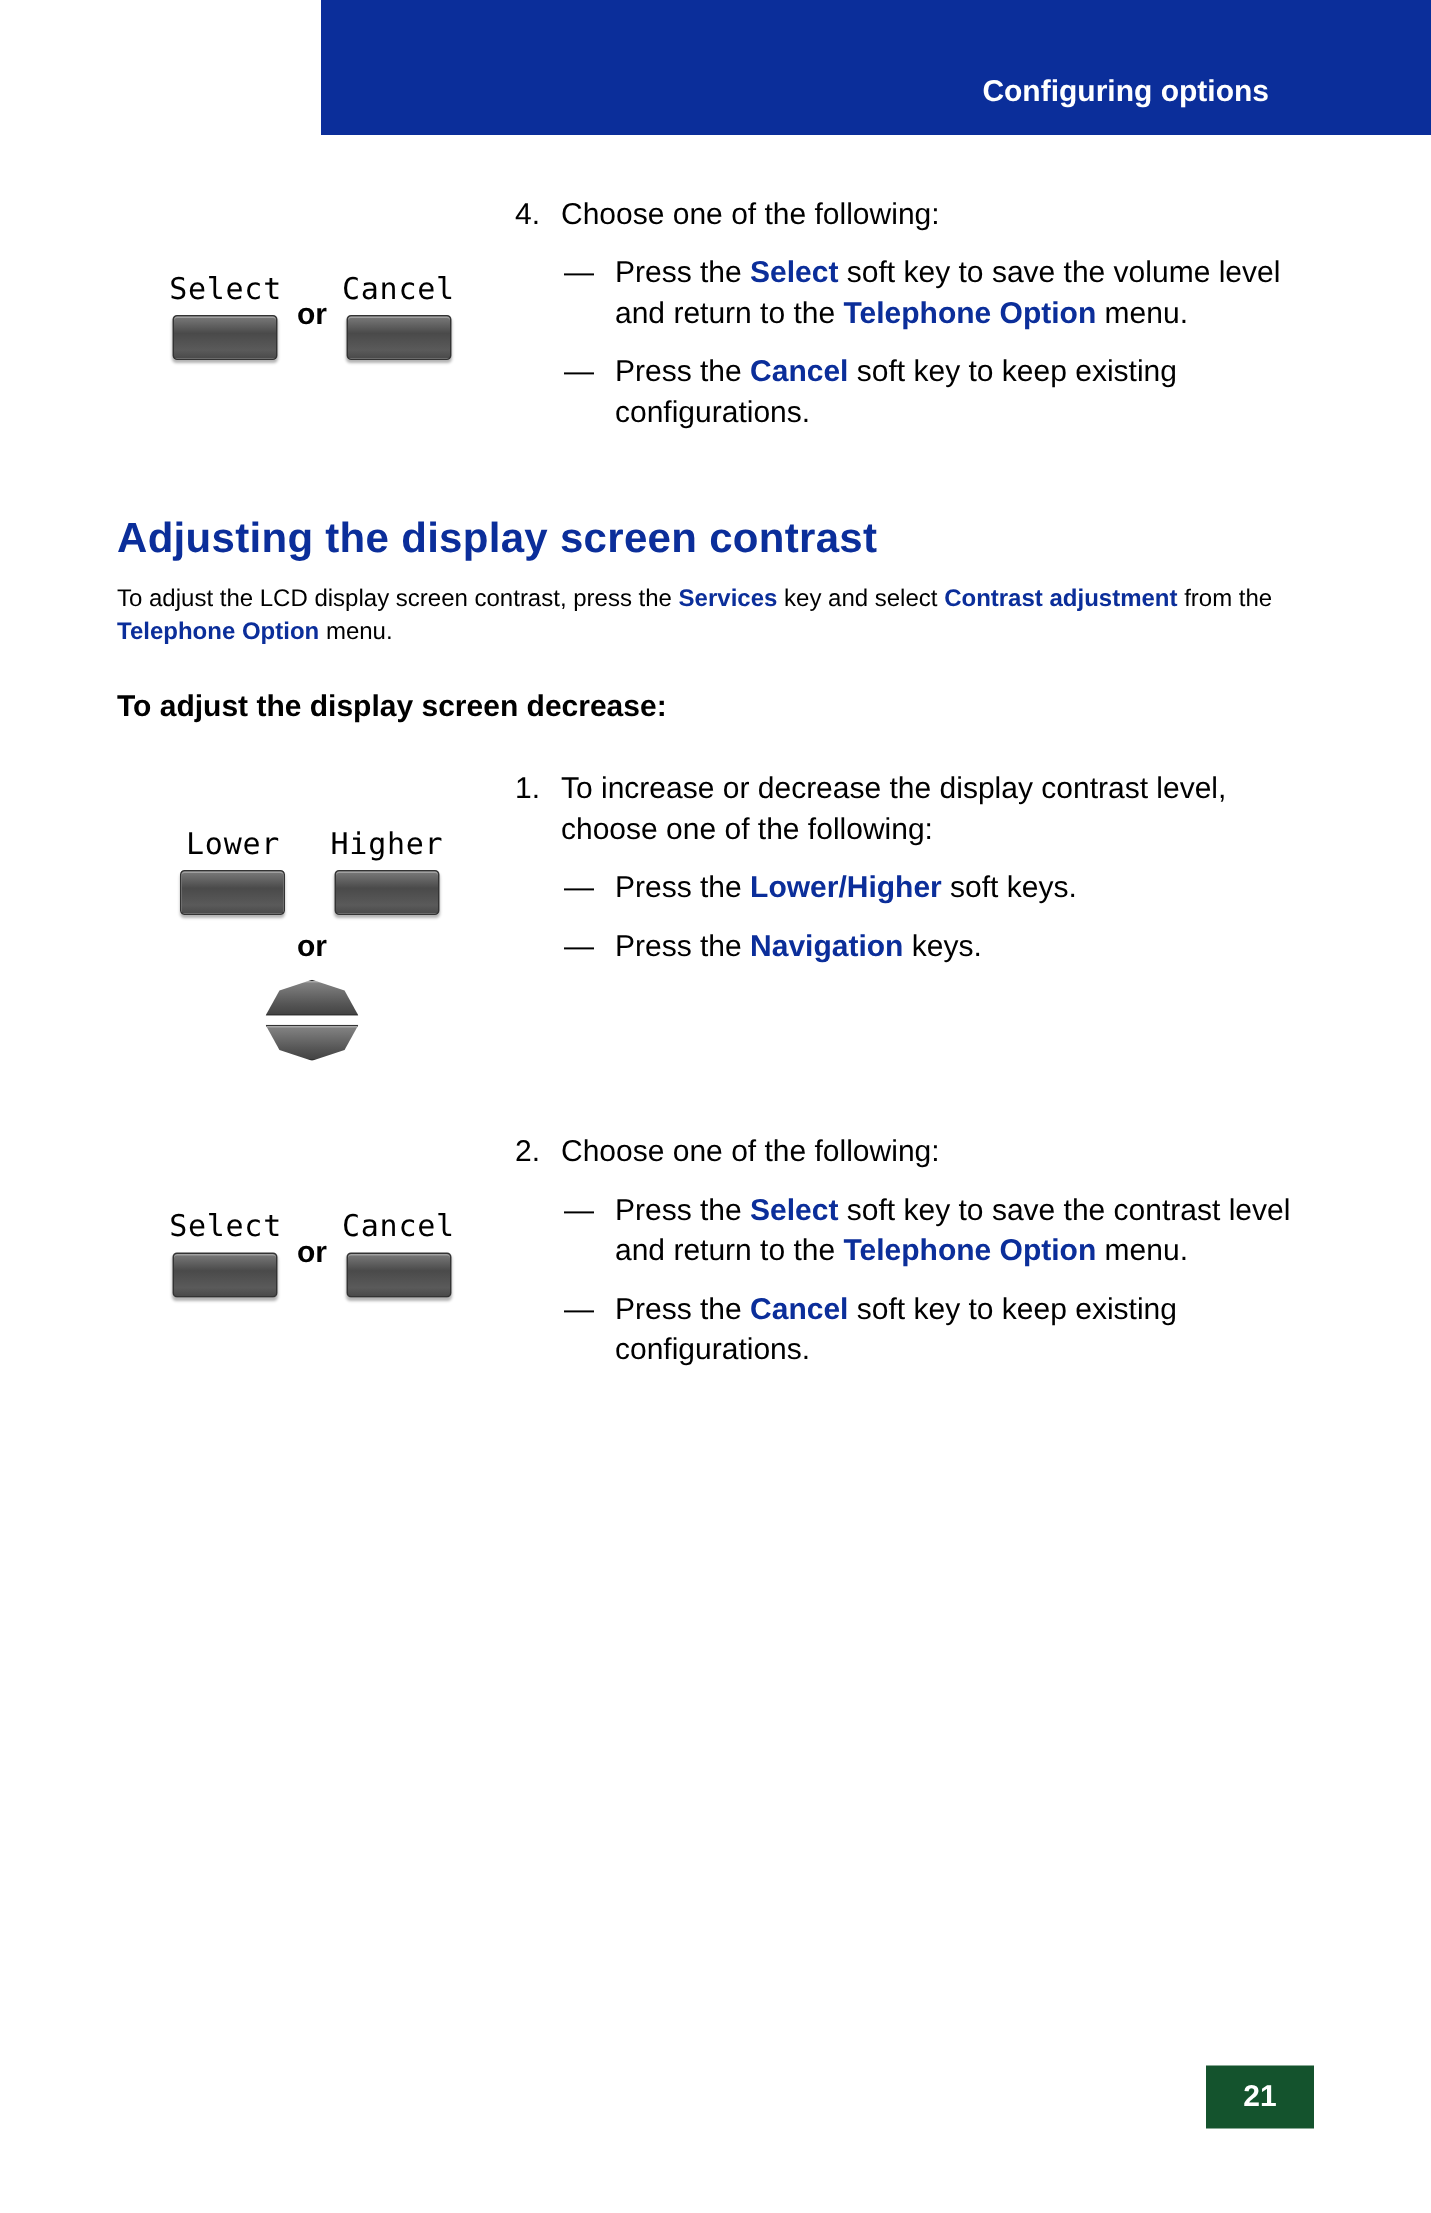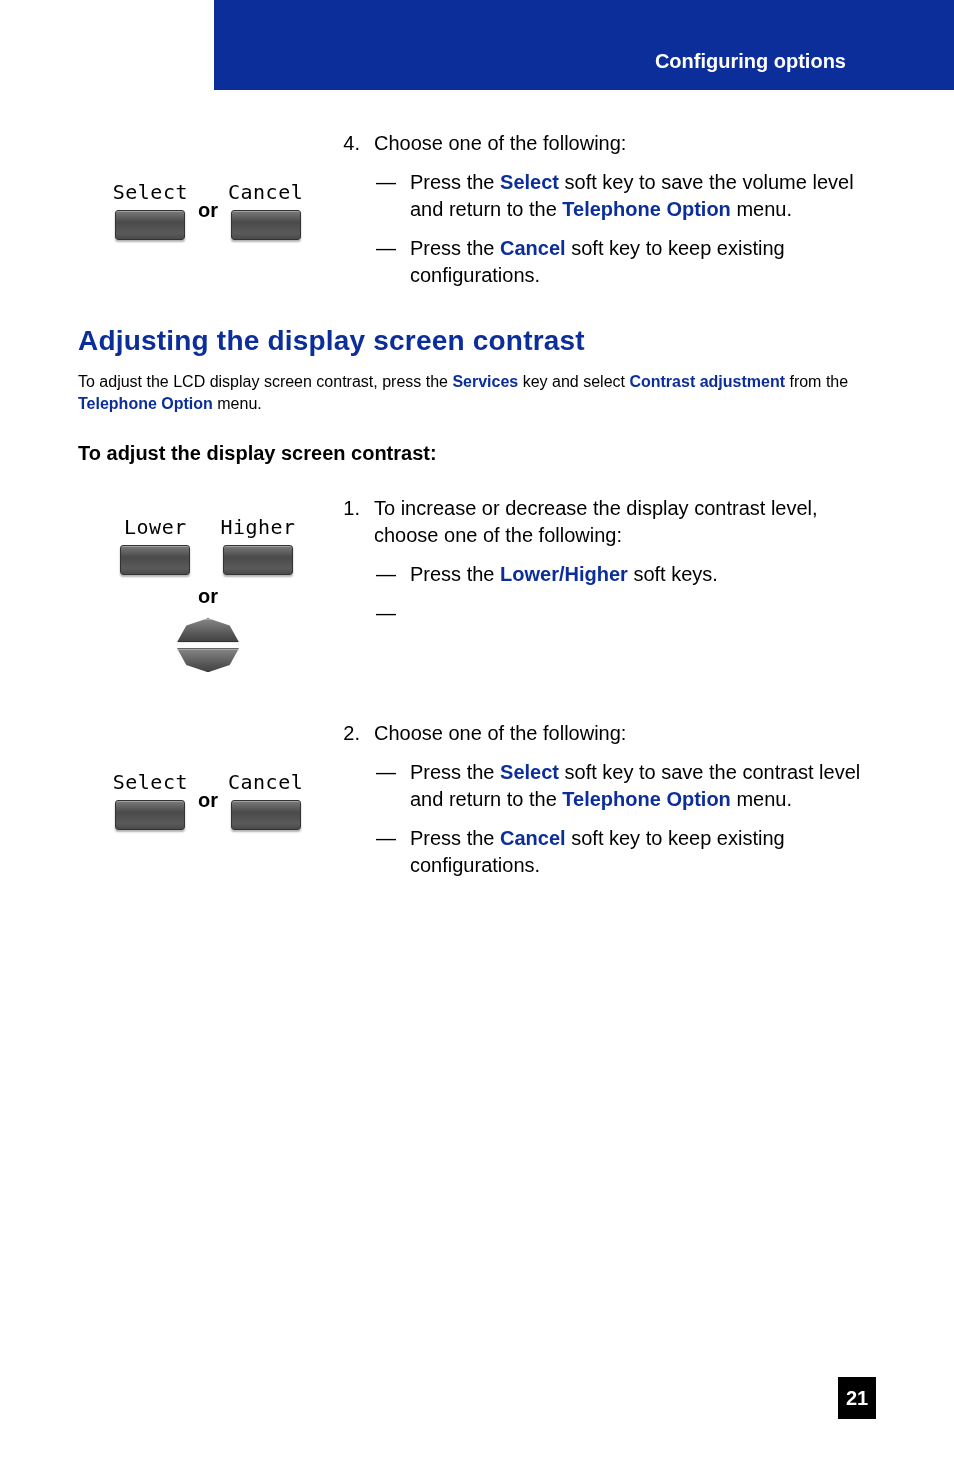--- a/index.html
+++ b/index.html
@@ -12,54 +12,54 @@
   .step-row { display: flex; align-items: flex-start; margin-bottom: 18px; }
   .step-left { width: 260px; flex-shrink: 0; padding-top: 50px; }
   .step-left.nav { padding-top: 20px; }
   .step-right { flex: 1; }
   .ol-num { display: flex; gap: 14px; font-size: 20px; line-height: 1.35; margin-bottom: 12px; }
   .ol-num .num { width: 22px; text-align: right; flex-shrink: 0; }
   .dash-list { margin-left: 38px; }
   .dash-item { display: flex; gap: 14px; font-size: 20px; line-height: 1.35; margin-bottom: 12px; }
   .dash-item .dash { width: 20px; flex-shrink: 0; text-align: center; }
   .kw { color: #0b2e9a; font-weight: bold; }
-  .h2 { color: #0b2e9a; font-weight: 900; font-size: 28px; margin-top: 24px; margin-bottom: 14px; font-family: 'Arial Black', Arial, sans-serif; letter-spacing: 0.2px; }
+  .h2 { color: #0b2e9a; font-weight: 900; font-size: 28px; margin-top: 42px; margin-bottom: 14px; font-family: 'Arial Black', Arial, sans-serif; letter-spacing: 0.2px; }
   .body-text { font-size: 16px; line-height: 1.35; }
   .bold-lead { font-weight: bold; font-size: 20px; margin-top: 28px; margin-bottom: 30px; }
 
   
   .softkey-pair { display: flex; align-items: center; justify-content: center; gap: 10px; }
   .softkey-col { display: flex; flex-direction: column; align-items: center; gap: 6px; }
   .softkey-label { font-family: 'Lucida Console', Monaco, monospace; font-size: 20px; letter-spacing: 0.5px; }
   .softkey-btn {
     width: 70px; height: 30px;
     background: linear-gradient(to bottom, #7a7a7a 0%, #4a4a4a 40%, #5a5a5a 80%, #4a4a4a 100%);
     border: 1px solid #333;
     border-radius: 3px;
     box-shadow: inset 0 1px 0 rgba(255,255,255,0.3), 0 2px 2px rgba(0,0,0,0.3);
   }
   .or-text { font-weight: bold; font-size: 20px; }
 
   
   .lh-group { display: flex; flex-direction: column; align-items: center; gap: 10px; }
   .lh-pair { display: flex; gap: 30px; }
-  .lh-col { display: flex; flex-direction: column; align-items: center; gap: 6px; }
+  .lh-col { display: flex; flex-direction: column; align-items: center; gap: 6px; margin-top: 17px; }
   .nav-stack { display: flex; flex-direction: column; align-items: center; gap: 6px; }
   .nav-up, .nav-down {
     width: 62px; height: 24px;
     background: linear-gradient(to bottom, #858585 0%, #555 70%, #444 100%);
     border: 1px solid #333;
     box-shadow: inset 0 1px 0 rgba(255,255,255,0.3), 0 2px 2px rgba(0,0,0,0.3);
   }
   .nav-up { clip-path: polygon(0% 100%, 15% 30%, 50% 0%, 85% 30%, 100% 100%); border-radius: 3px 3px 0 0; }
   .nav-down { clip-path: polygon(0% 0%, 15% 70%, 50% 100%, 85% 70%, 100% 0%); border-radius: 0 0 3px 3px; }
 
   .page-num-box {
     position: absolute; right: 78px; bottom: 56px;
-    width: 38px; height: 42px; background: #000000;
+    width: 72px; height: 42px; background: #14532d;
     color: #fff; font-weight: bold; font-size: 20px;
     display: flex; align-items: center; justify-content: center;
     font-family: 'Arial Black', Arial, sans-serif;
   }
 </style>
 </head>
 <body>
 <div class="page">
 
 <div class="blue-strip"></div>
@@ -97,21 +97,21 @@
           <span><span>Press the </span><span class="kw">Cancel</span><span> soft key to keep existing configurations.</span></span>
         </div>
       </div>
     </div>
   </div>
 
   <div class="h2">Adjusting the display screen contrast</div>
   <p class="body-text">
     <span>To adjust the LCD display screen contrast, press the </span><span class="kw">Services</span><span> key and select </span><span class="kw">Contrast adjustment</span><span> from the </span><span class="kw">Telephone Option</span><span> menu.</span>
   </p>
-  <p class="bold-lead">To adjust the display screen contrast:</p>
+  <p class="bold-lead">To adjust the display screen decrease:</p>
 
   <div class="step-row">
     <div class="step-left nav">
       <div class="lh-group">
         <div class="lh-pair">
           <div class="lh-col">
             <span class="softkey-label">Lower</span>
             <div class="softkey-btn"></div>
           </div>
           <div class="lh-col">
@@ -131,20 +131,21 @@
         <span class="num">1.</span>
         <span>To increase or decrease the display contrast level, choose one of the following:</span>
       </div>
       <div class="dash-list">
         <div class="dash-item">
           <span class="dash">—</span>
           <span><span>Press the </span><span class="kw">Lower/Higher</span><span> soft keys.</span></span>
         </div>
         <div class="dash-item">
           <span class="dash">—</span>
+          <span><span>Press the </span><span class="kw">Navigation</span><span> keys.</span></span>
         </div>
       </div>
     </div>
   </div>
 
   <div style="height:30px"></div>
 
   <div class="step-row">
     <div class="step-left">
       <div class="softkey-pair">

